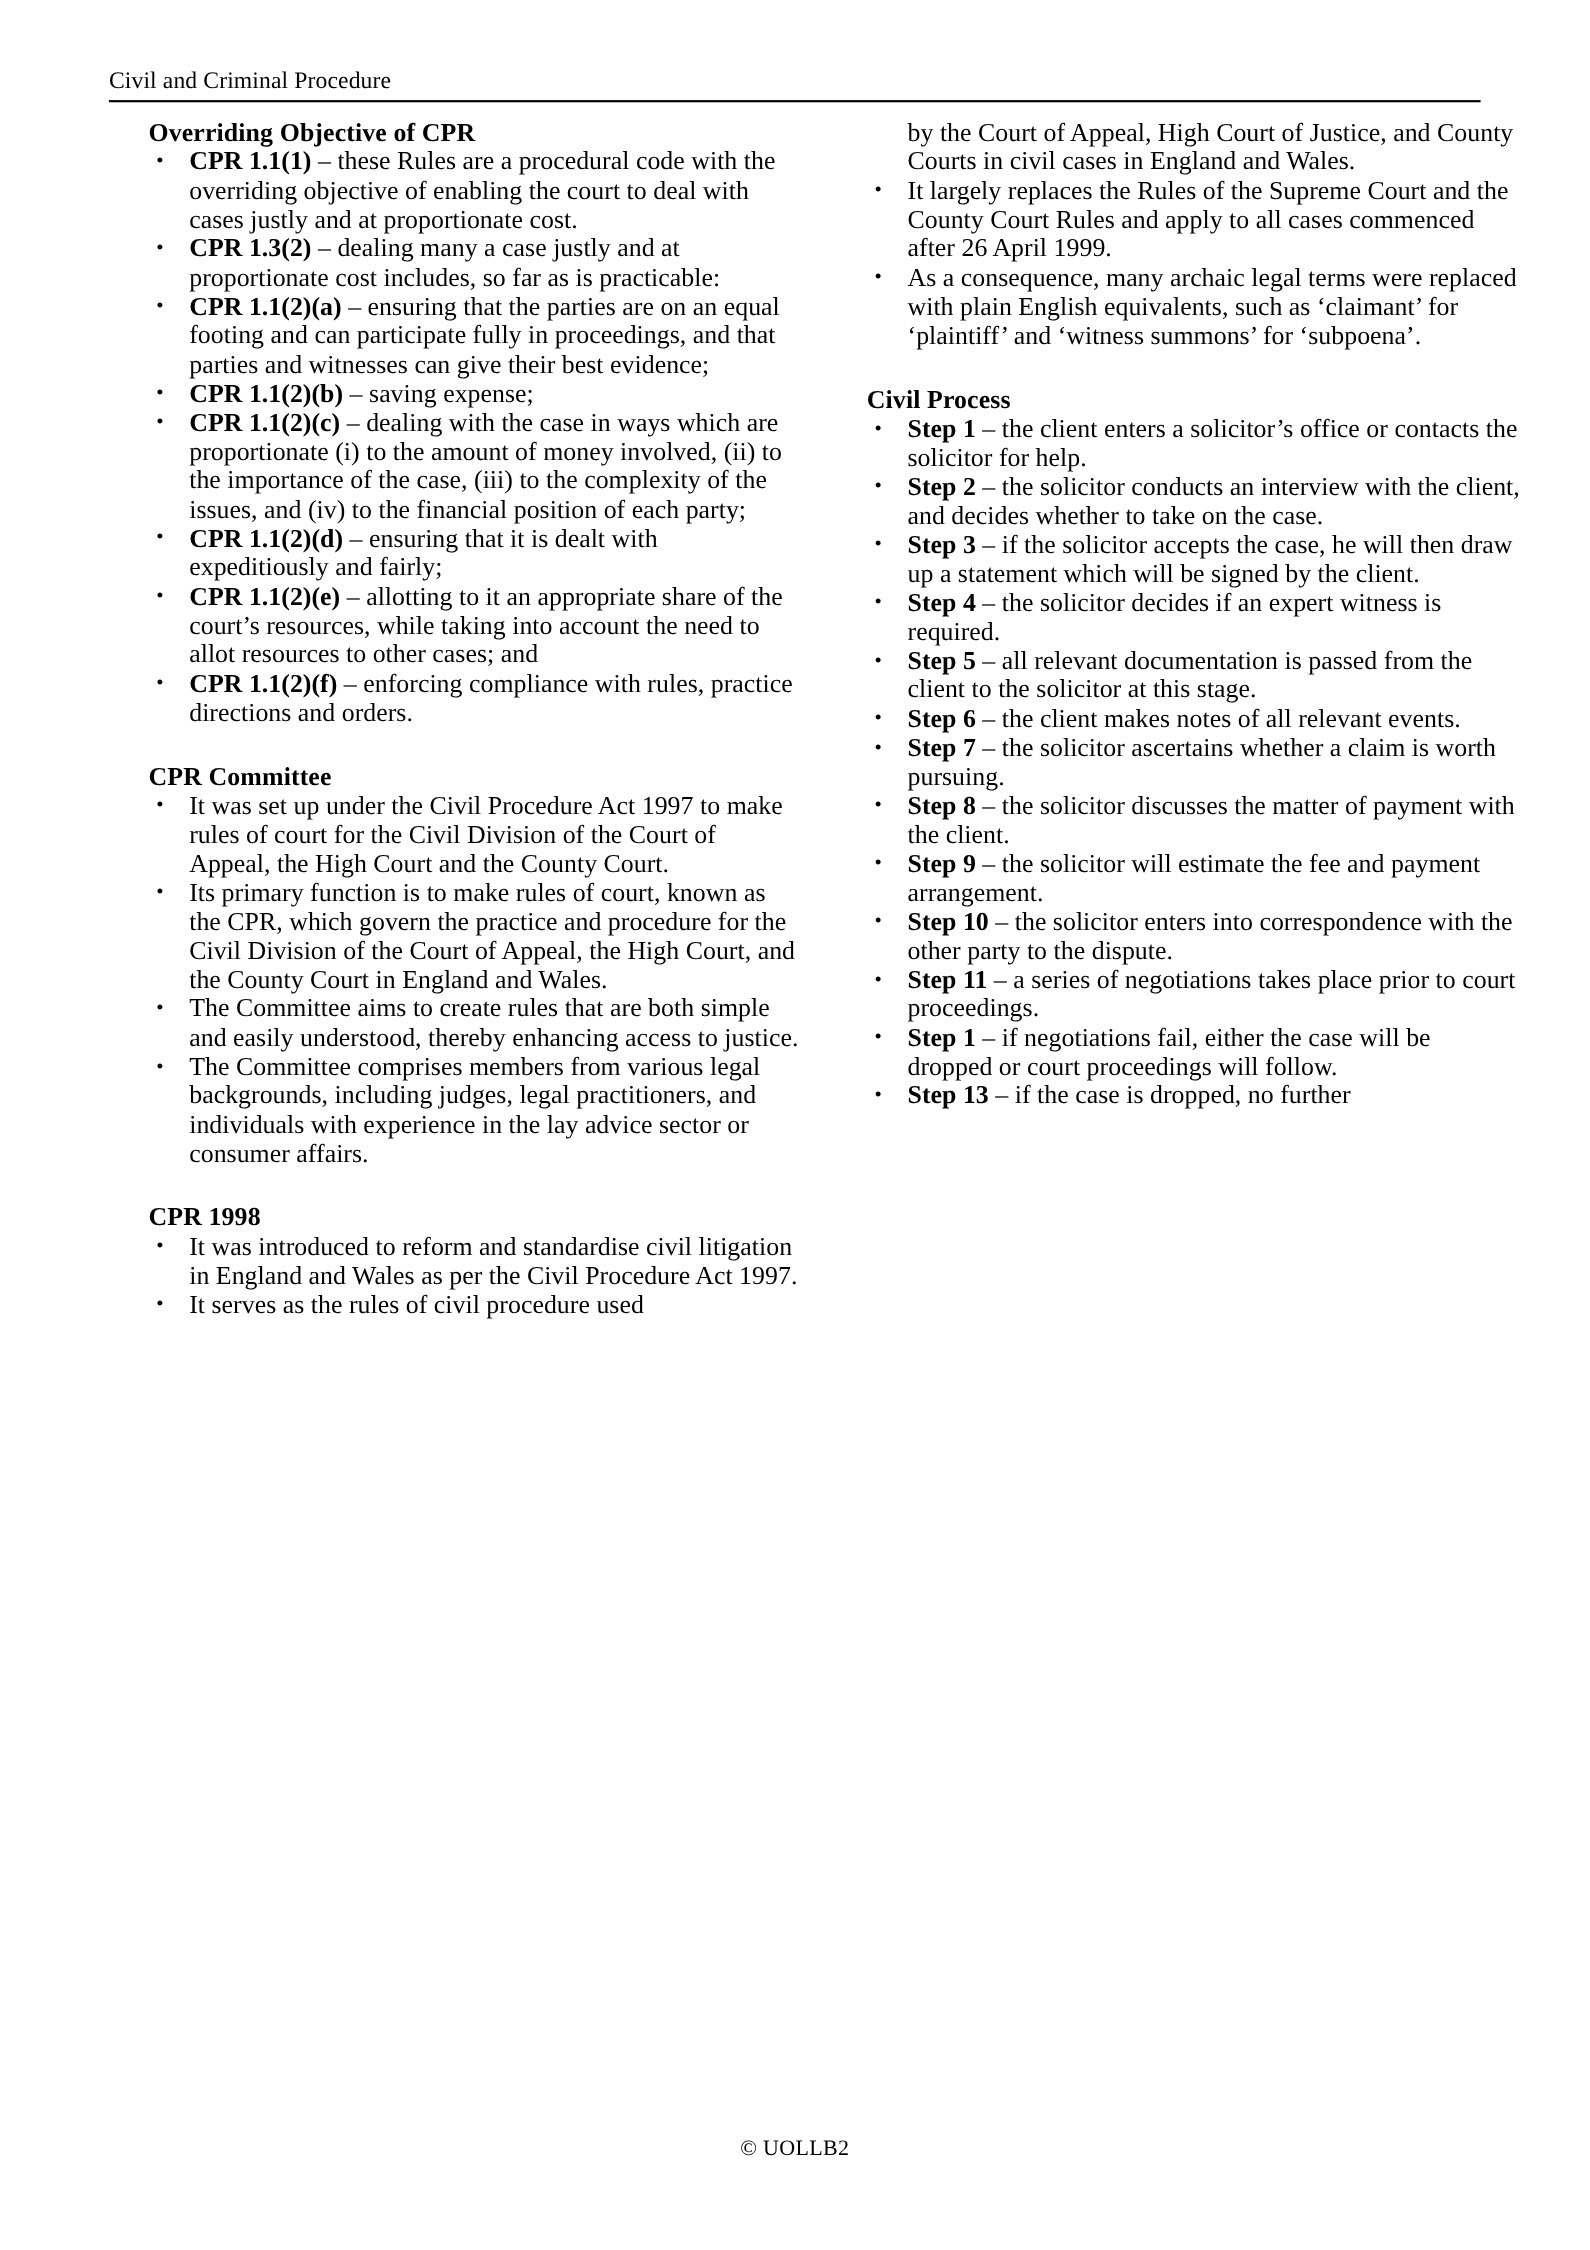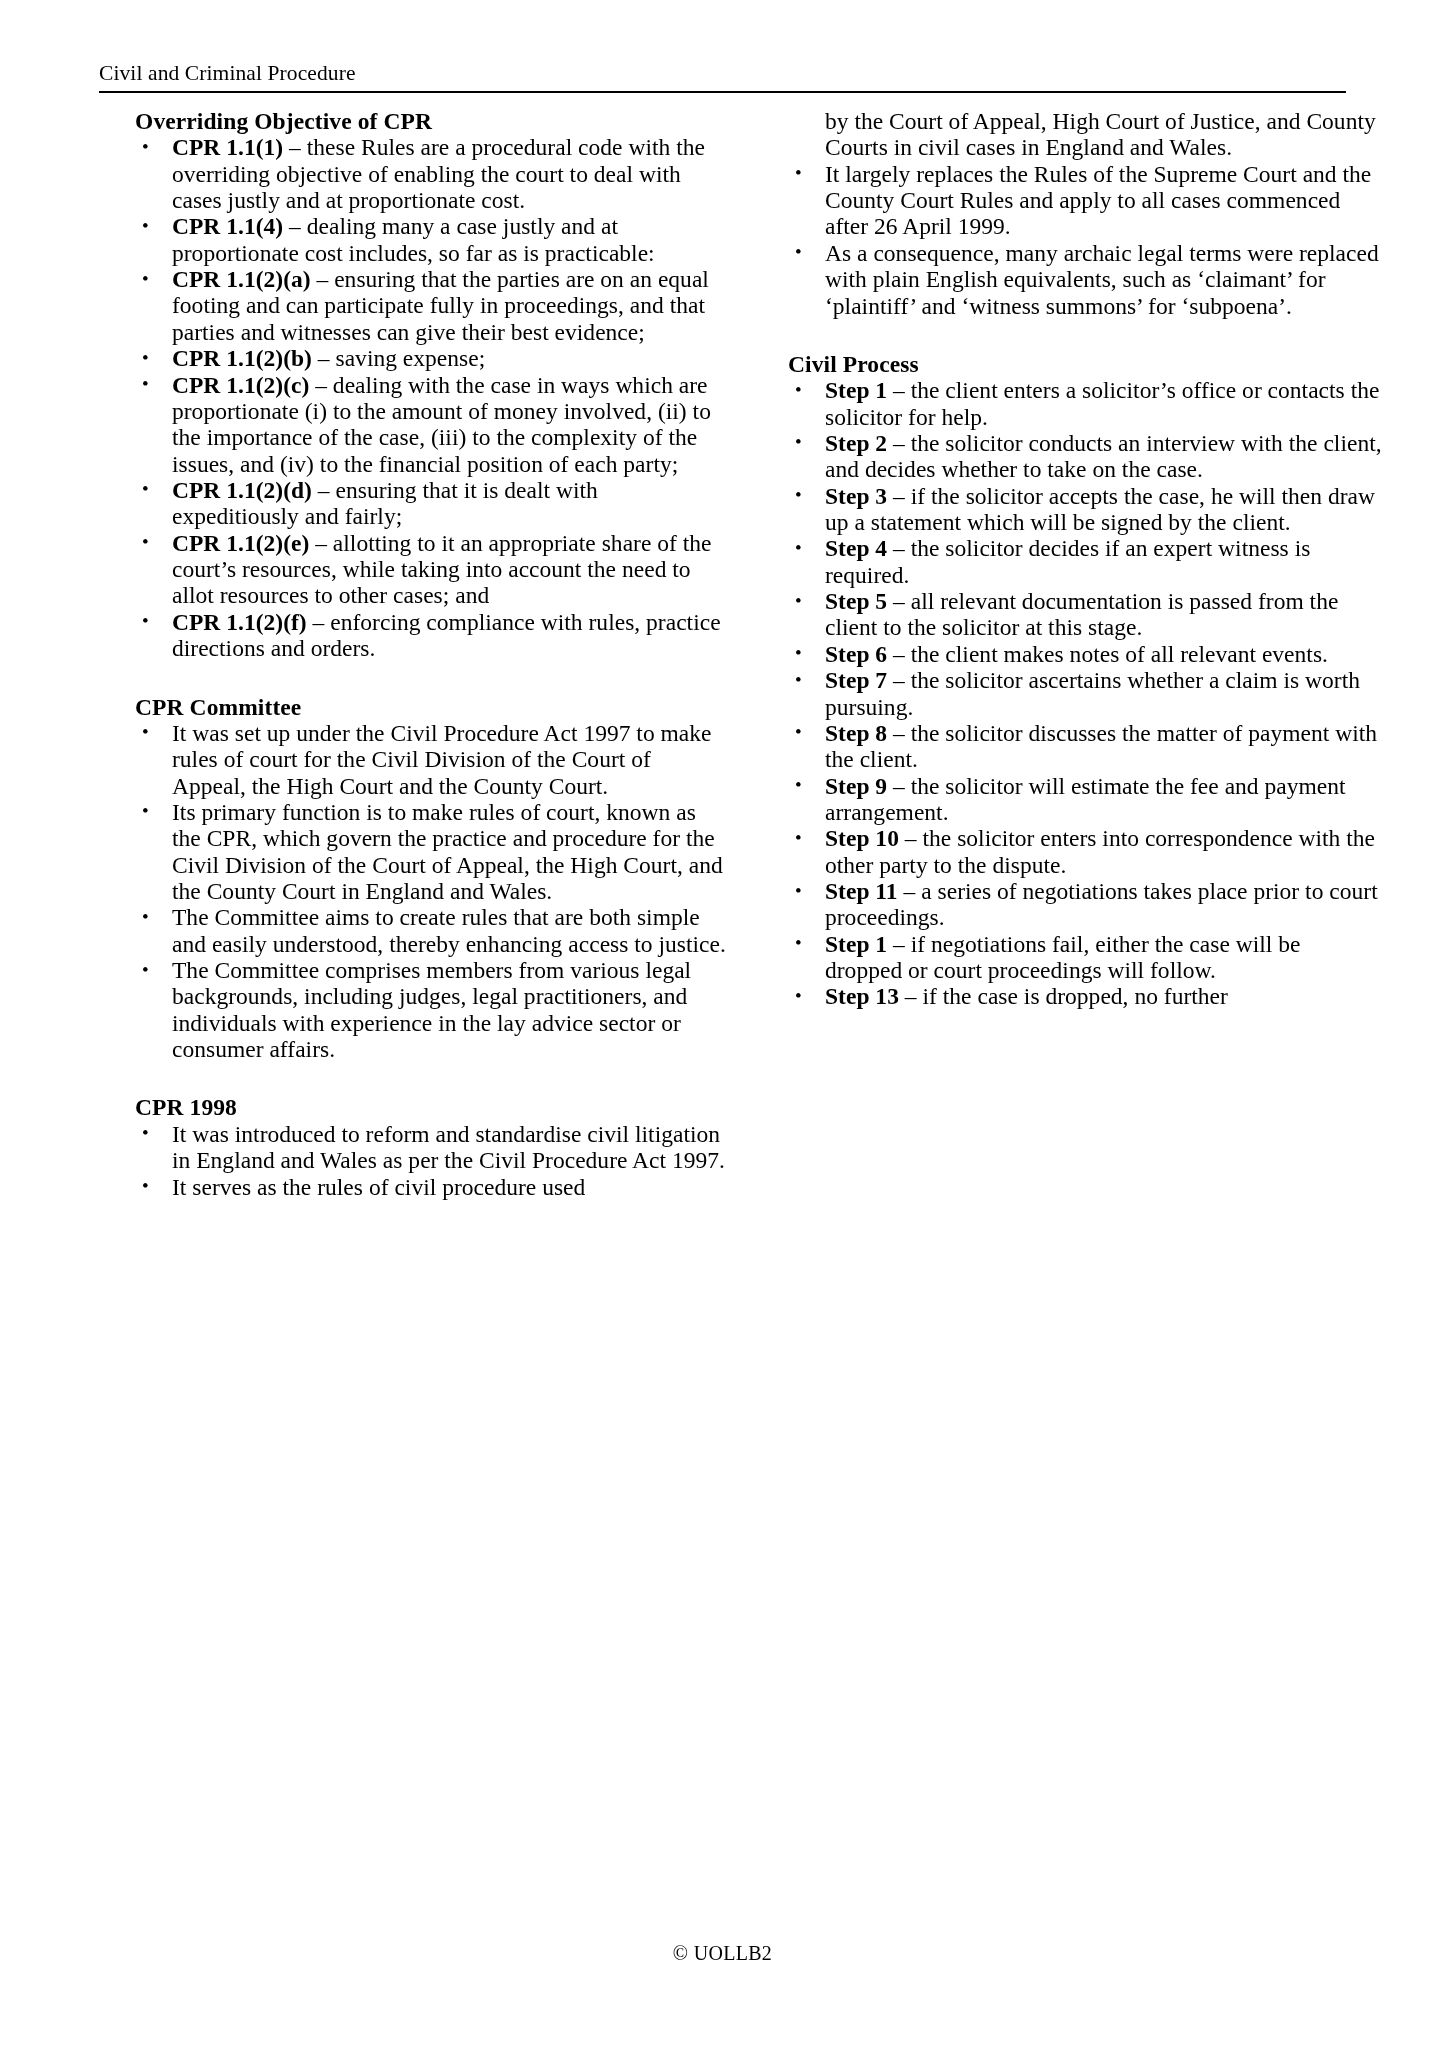--- a/index.html
+++ b/index.html
@@ -118,21 +118,21 @@
   <div class="header">
     <div class="header-title">Civil and Criminal Procedure</div>
     <div class="header-rule"></div>
   </div>
 
   <div class="columns">
     <div class="col" id="left-column">
         <h2 class="sec-heading">Overriding Objective of CPR</h2>
         <ul class="bullets">
           <li><span class="lead">CPR 1.1(1)</span><span> – these Rules are a procedural code with the overriding objective of enabling the court to deal with cases justly and at proportionate cost.</span></li>
-          <li><span class="lead">CPR 1.1(4)</span><span> – dealing many a case justly and at proportionate cost includes, so far as is practicable:</span></li>
+          <li><span class="lead">CPR 1.3(2)</span><span> – dealing many a case justly and at proportionate cost includes, so far as is practicable:</span></li>
           <li><span class="lead">CPR 1.1(2)(a)</span><span> – ensuring that the parties are on an equal footing and can participate fully in proceedings, and that parties and witnesses can give their best evidence;</span></li>
           <li><span class="lead">CPR 1.1(2)(b)</span><span> – saving expense;</span></li>
           <li><span class="lead">CPR 1.1(2)(c)</span><span> – dealing with the case in ways which are proportionate (i) to the amount of money involved, (ii) to the importance of the case, (iii) to the complexity of the issues, and (iv) to the financial position of each party;</span></li>
           <li><span class="lead">CPR 1.1(2)(d)</span><span> – ensuring that it is dealt with expeditiously and fairly;</span></li>
           <li><span class="lead">CPR 1.1(2)(e)</span><span> – allotting to it an appropriate share of the court’s resources, while taking into account the need to allot resources to other cases; and</span></li>
           <li><span class="lead">CPR 1.1(2)(f)</span><span> – enforcing compliance with rules, practice directions and orders.</span></li>
         </ul>
         <h2 class="sec-heading spaced">CPR Committee</h2>
         <ul class="bullets">
           <li><span>It was set up under the Civil Procedure Act 1997 to make rules of court for the Civil Division of the Court of Appeal, the High Court and the County Court.</span></li>

